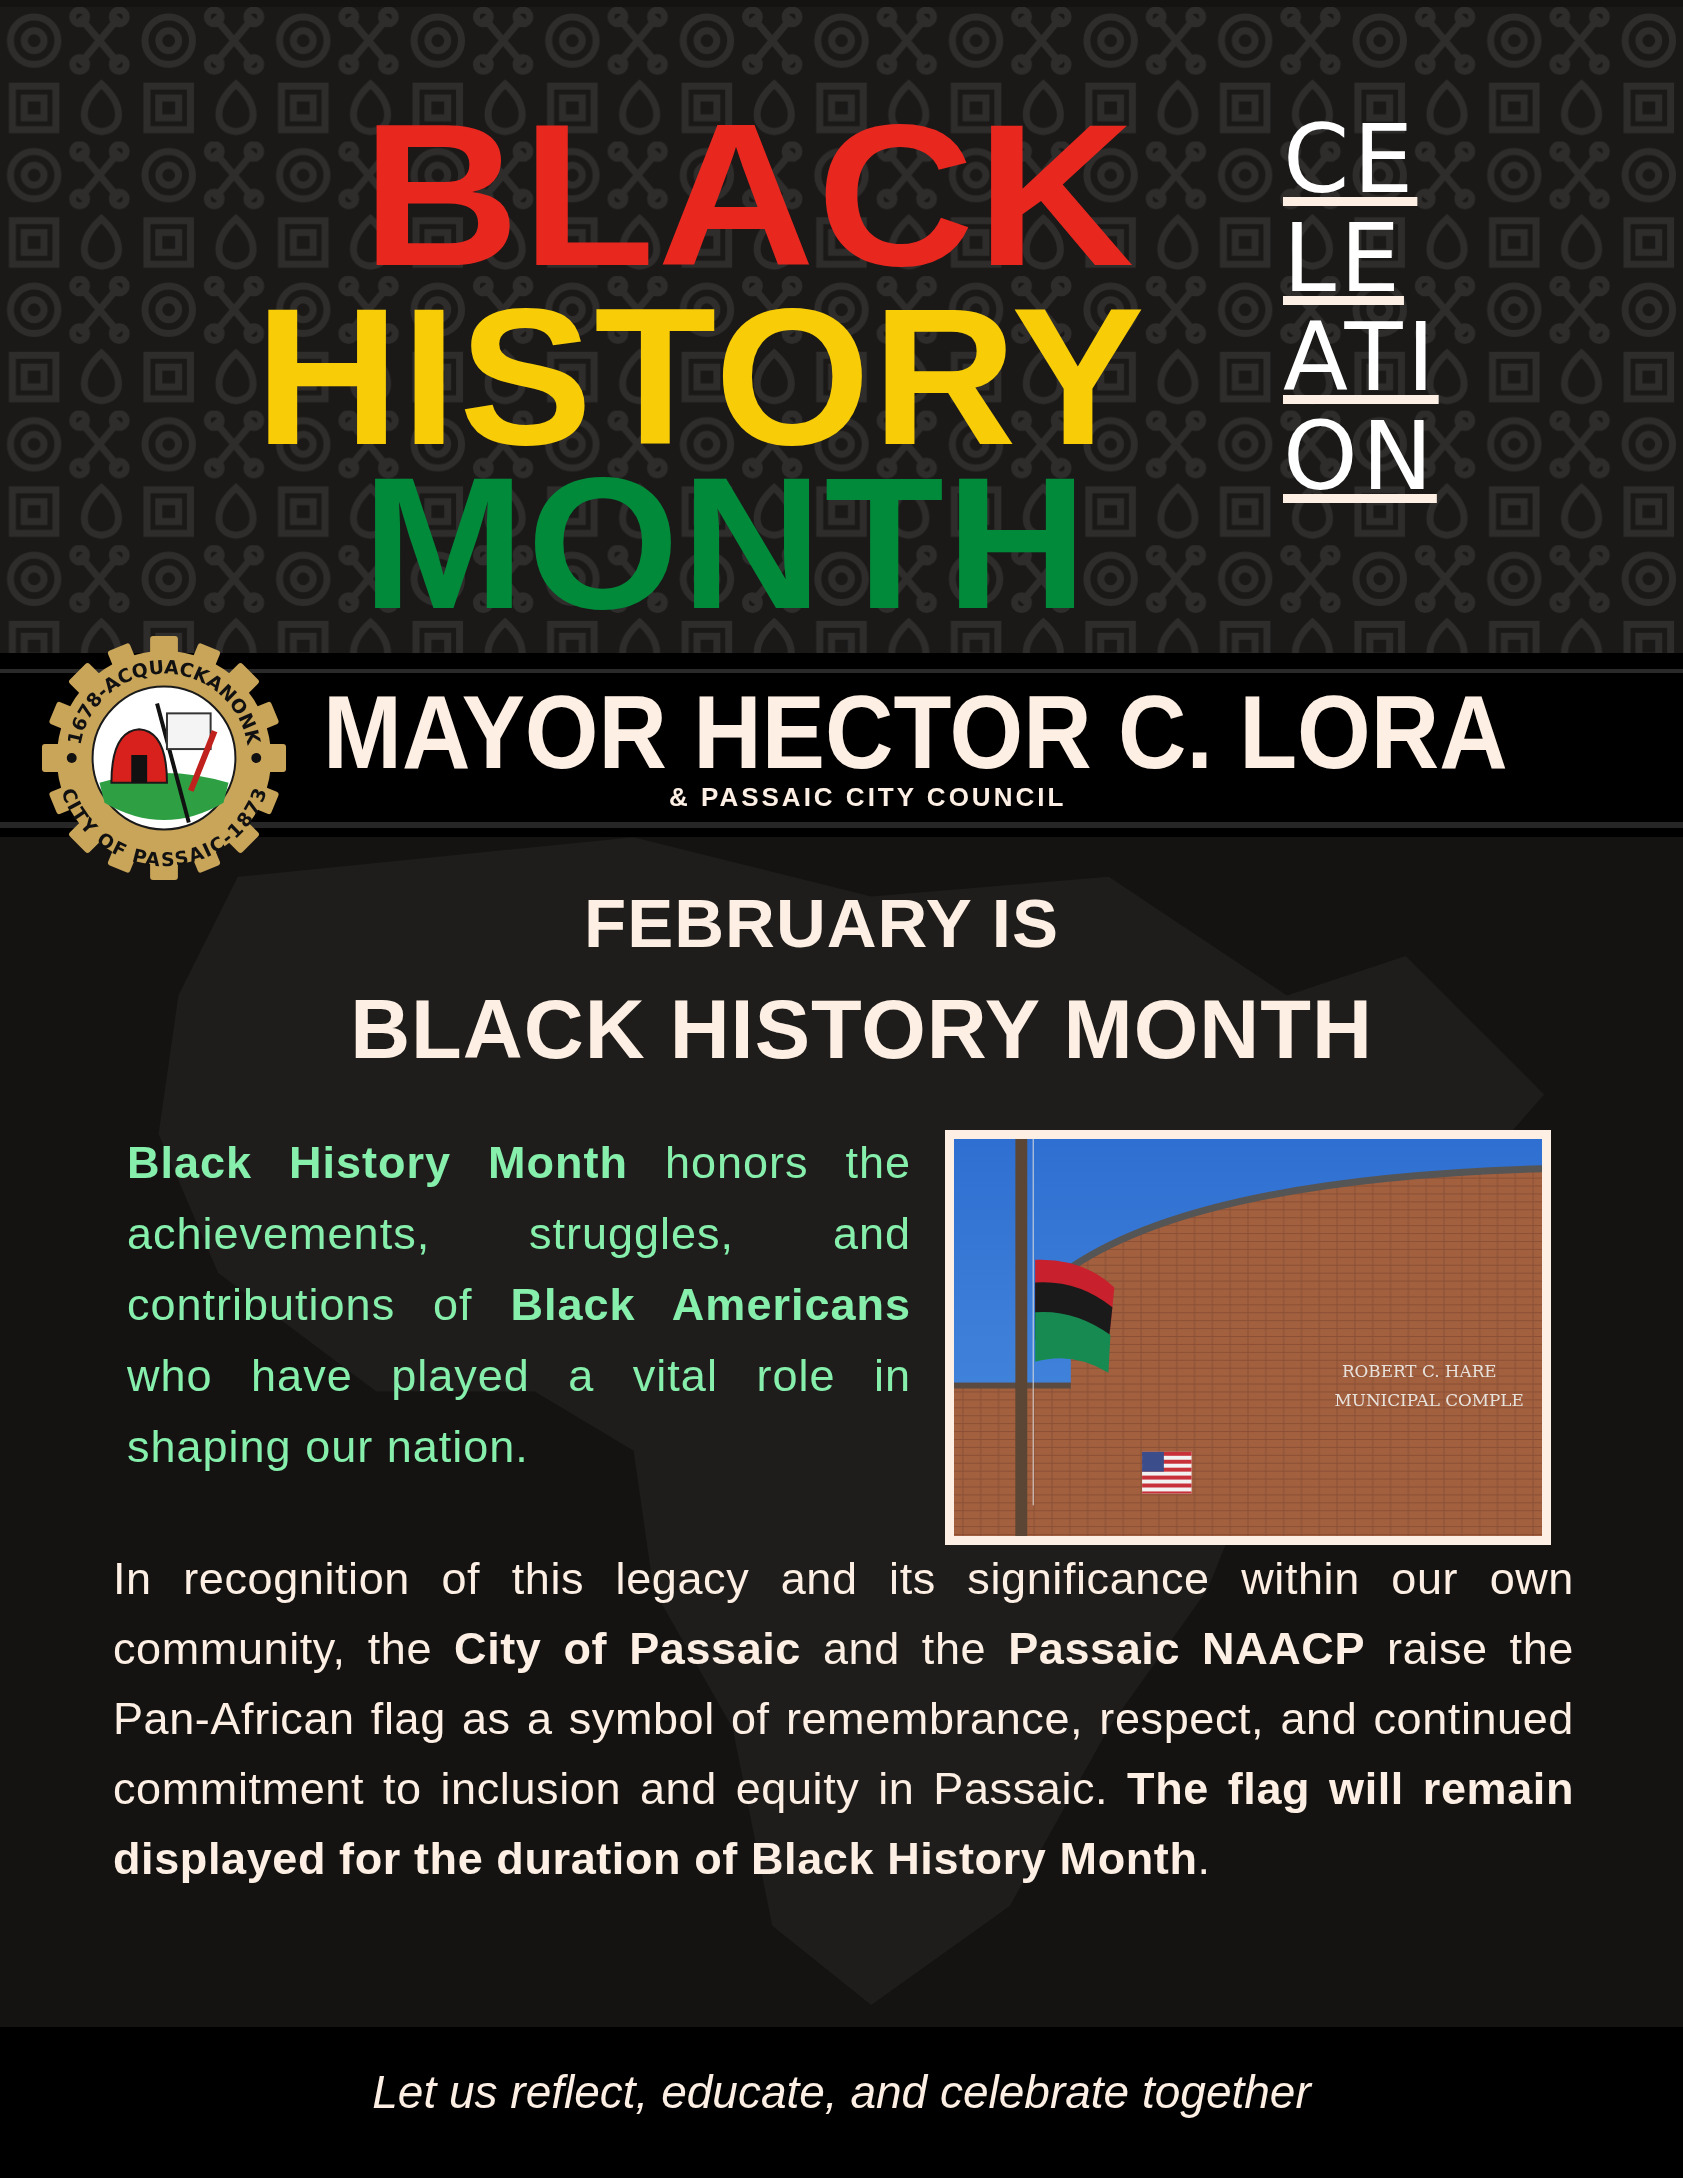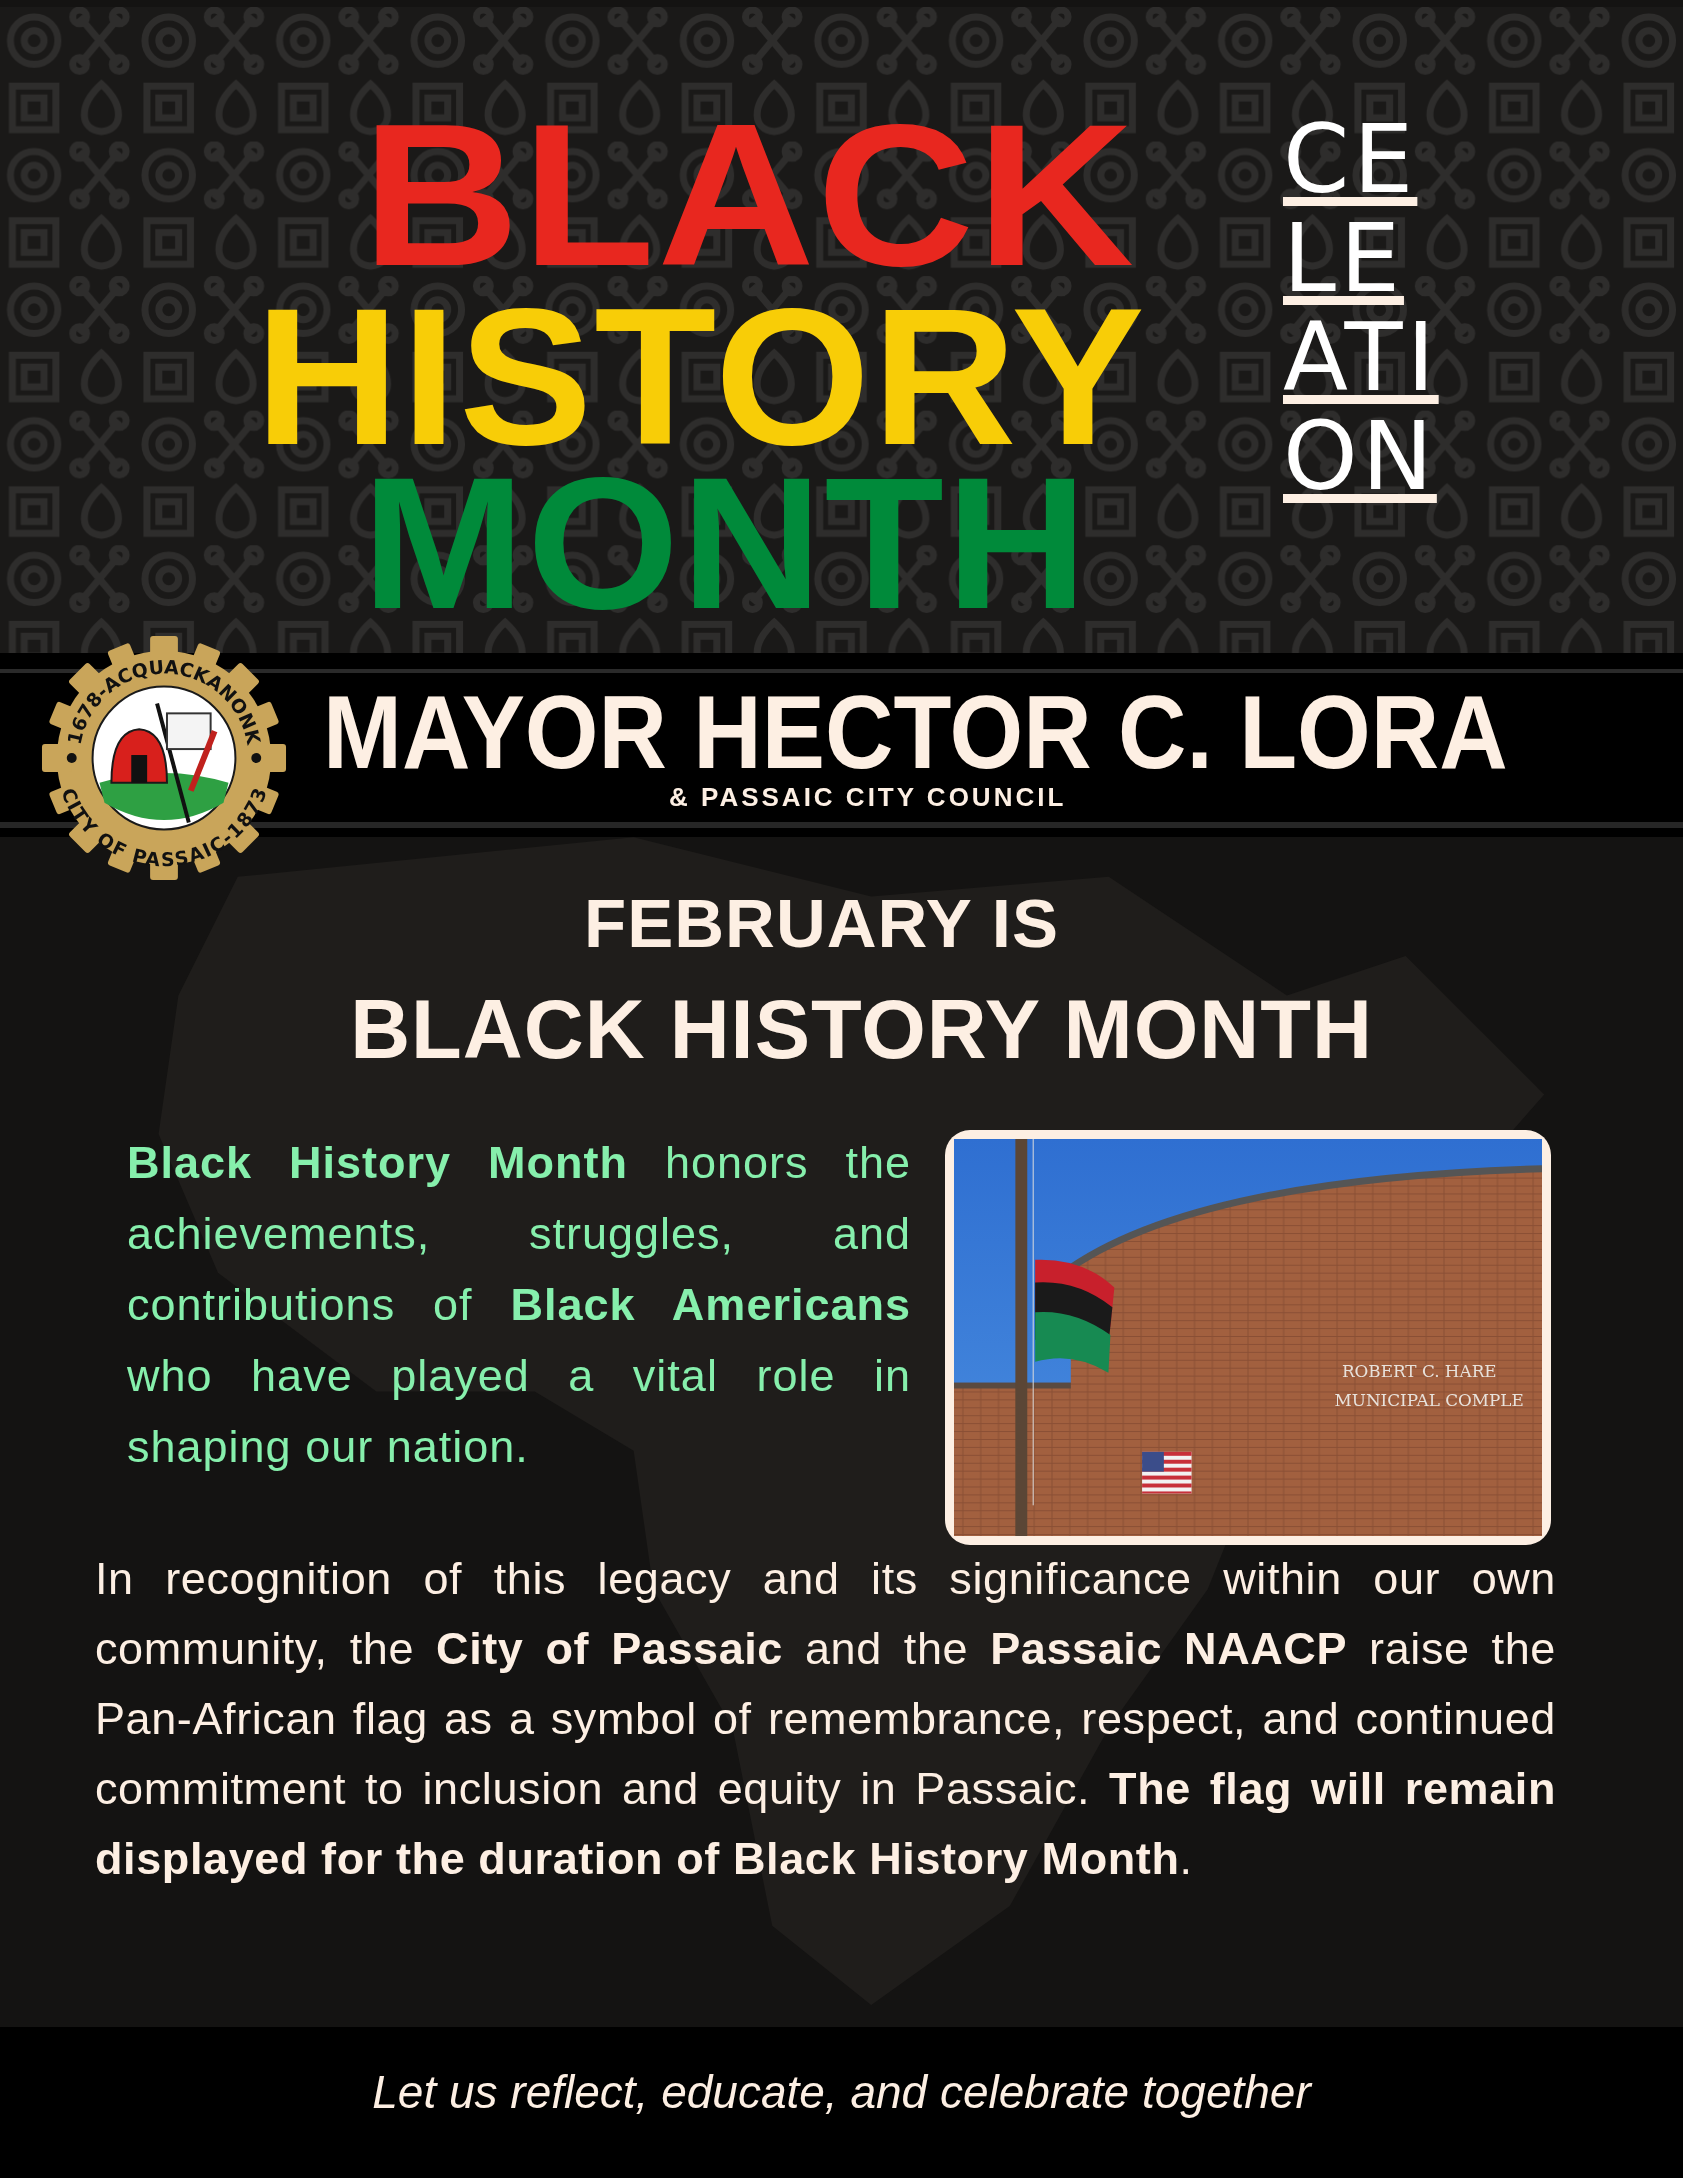--- a/index.html
+++ b/index.html
@@ -22,24 +22,24 @@
 
   .seal { position:absolute; left:40px; top:634px; width:248px; height:248px; }
 
   .africa { position:absolute; left:119px; top:837px; width:1445px; height:1188px; }
 
   .heading { position:absolute; left:0; width:1683px; text-align:center; font-weight:bold; color:#fdefe3; line-height:1; white-space:nowrap; }
   .h1 { top:889px; font-size:69px; letter-spacing:1px; padding-right:40px; box-sizing:border-box; }
   .h2 { top:988px; font-size:83px; letter-spacing:1px; padding-left:40px; box-sizing:border-box; }
 
   .para1 { position:absolute; left:127px; top:1127px; width:784px; font-size:45px; line-height:71px; text-align:justify; text-align-last:left; color:#86efac; letter-spacing:1px; }
-  .para2 { position:absolute; left:95px; top:1544px; width:1461px; font-size:45px; line-height:70px; text-align:justify; text-align-last:left; color:#fdefe3; letter-spacing:0.6px; }
+  .para2 { position:absolute; left:113px; top:1544px; width:1461px; font-size:45px; line-height:70px; text-align:justify; text-align-last:left; color:#fdefe3; letter-spacing:0.6px; }
   b { font-weight:bold; }
 
-  .photo-frame { position:absolute; left:945px; top:1130px; width:606px; height:415px; background:#fdefe3; box-sizing:border-box; padding:9px;border-radius:25px; }
+  .photo-frame { position:absolute; left:945px; top:1130px; width:606px; height:415px; background:#fdefe3; box-sizing:border-box; padding:9px; }
   .photo { width:100%; height:100%; display:block; }
 
   .footer { position:absolute; left:0; top:2027px; width:1683px; height:151px; background:#000; }
   .footer-text { position:absolute; left:0; top:2065px; width:1683px; text-align:center; font-size:46px; font-weight:normal; font-style:italic; color:#fdefe3; white-space:nowrap; }
 </style>
 </head>
 <body>
 
 <div class="hero">
   <svg class="pattern" viewBox="0 0 1700 660" xmlns="http://www.w3.org/2000/svg">

